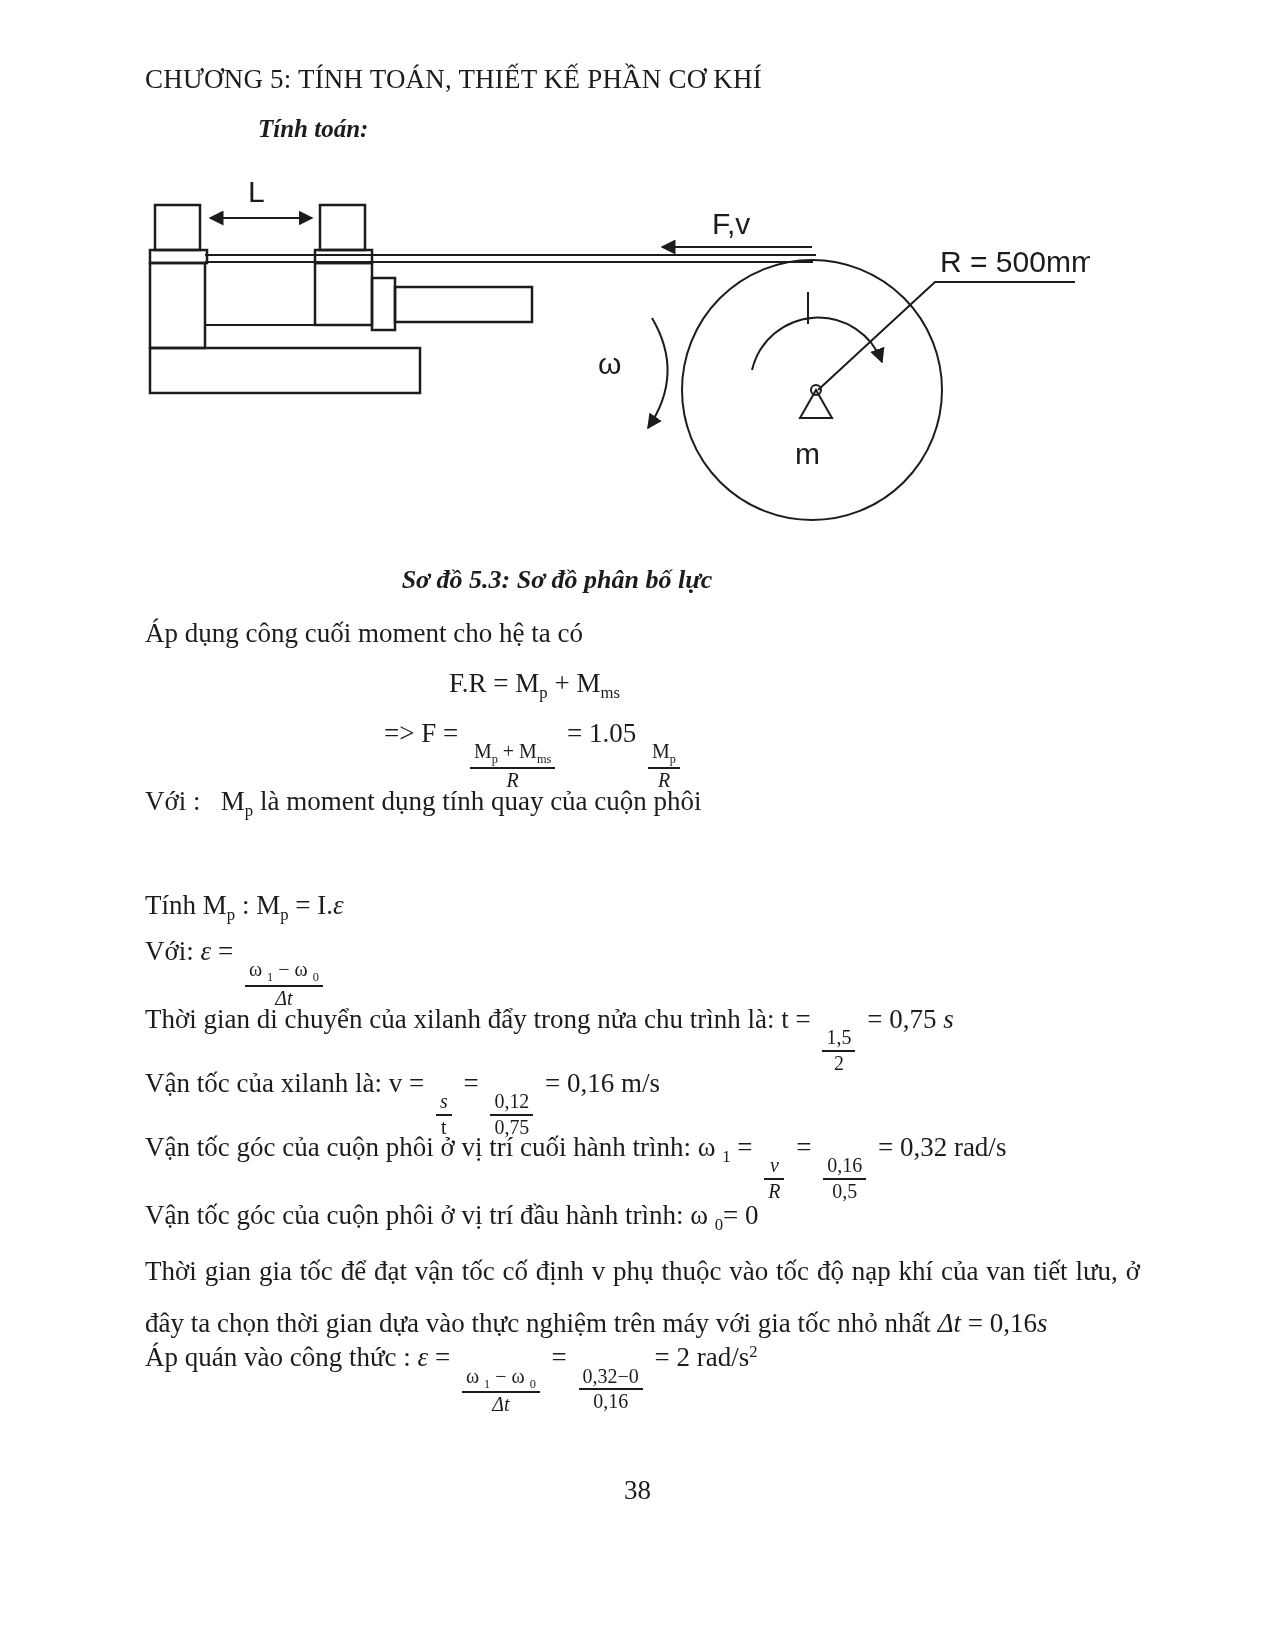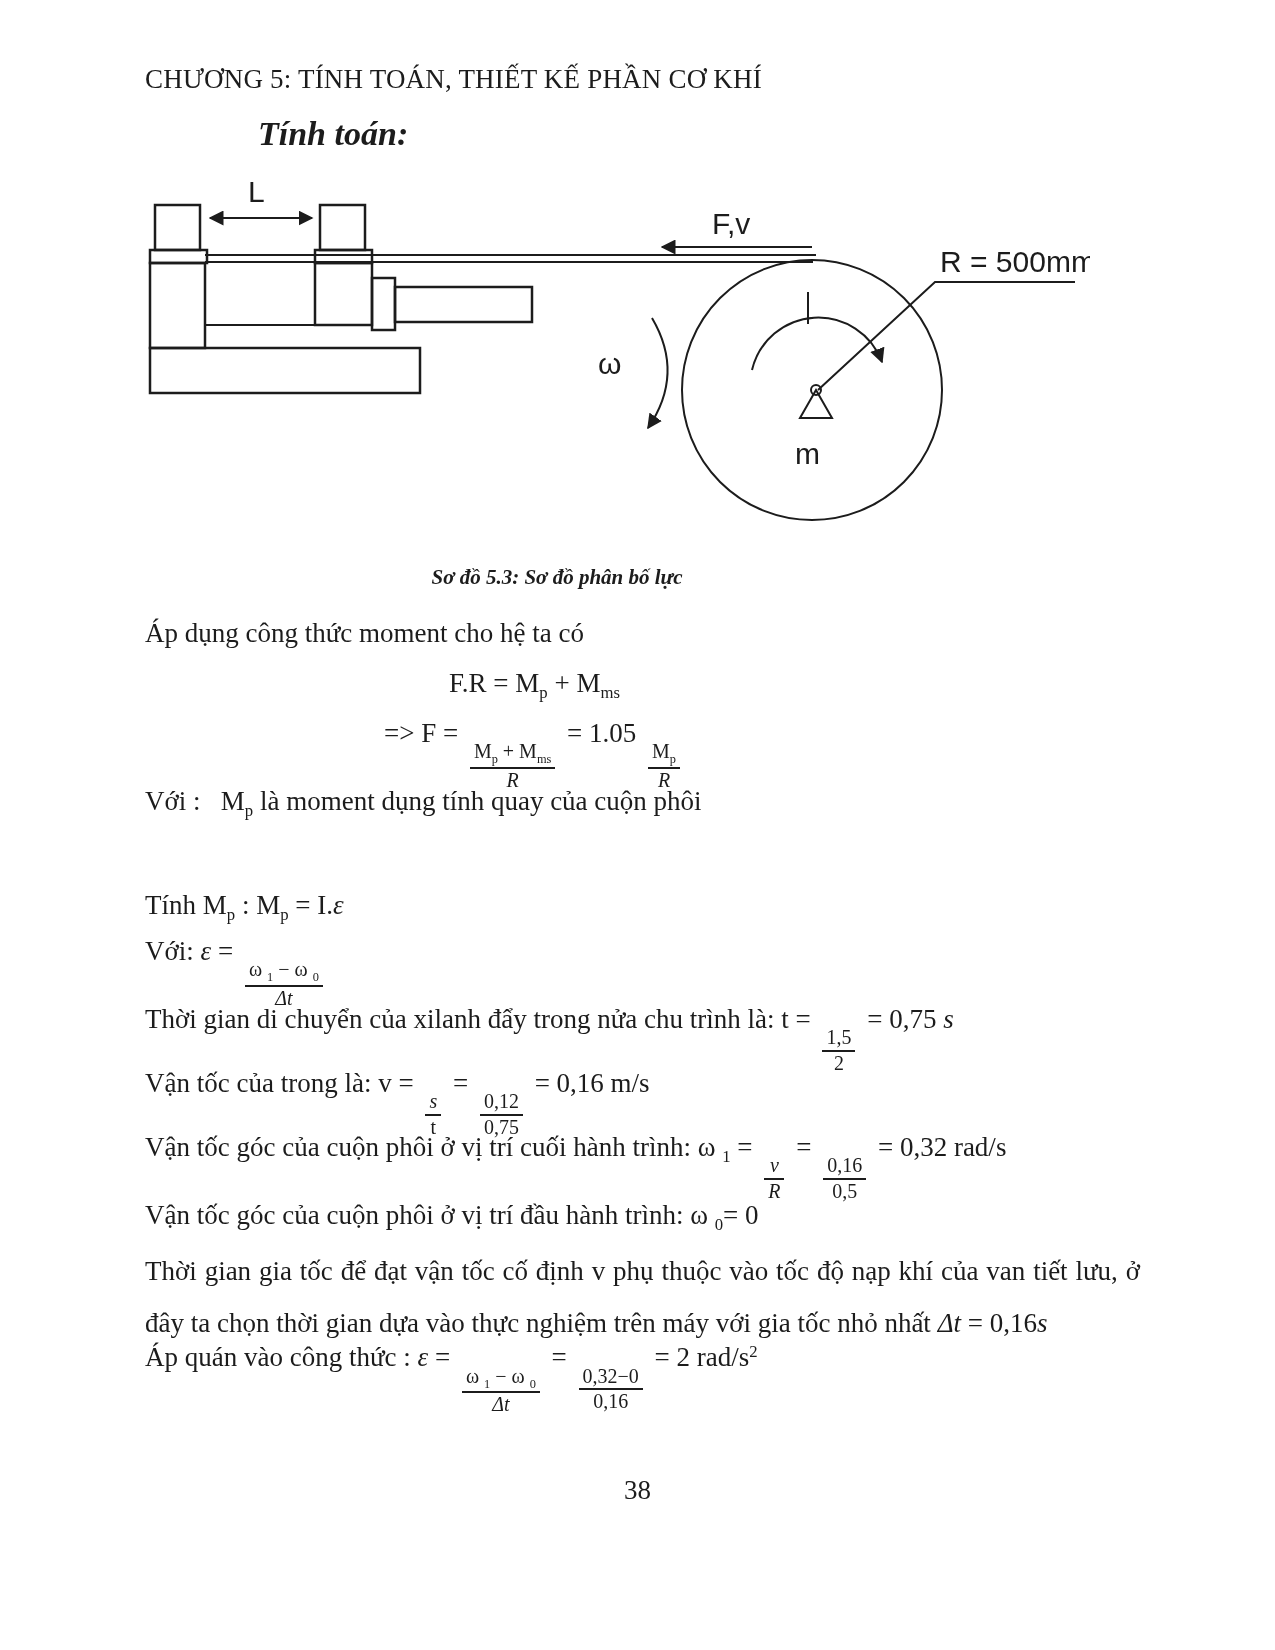--- a/index.html
+++ b/index.html
@@ -5,23 +5,23 @@
   * { margin:0; padding:0; box-sizing:border-box; }
   html,body { background:#ffffff; }
   body {
     width:1275px; height:1650px;
     font-family:"Liberation Serif","DejaVu Serif",serif;
     color:#1c1c1c;
   }
   .page { position:relative; width:1275px; height:1650px; background:#ffffff; overflow:hidden;padding-left:20px; }
   .abs { position:absolute; }
   .title { left:145px; top:64px; font-size:27px; font-weight:normal; letter-spacing:0.2px; }
-  .subtitle { left:258px; top:115px; font-size:34px; font-weight:bold; font-style:italic; }
+  .subtitle { left:258px; top:115px; font-size:25px; font-weight:bold; font-style:italic; }
   .diagram { left:140px; top:172px; }
-  .caption { left:0; top:565px; width:1114px; text-align:center; font-size:21px; font-weight:bold; font-style:italic; }
+  .caption { left:0; top:565px; width:1114px; text-align:center; font-size:26px; font-weight:bold; font-style:italic; }
   .line { position:absolute; left:145px; font-size:27px; white-space:nowrap; }
   .center { left:0; width:1069px; text-align:center; }
   .indent { left:213px; }
   .para { white-space:normal; width:995px; text-align:justify; line-height:1.92; }
   .pagenum { left:0; top:1465px; width:1275px; text-align:center; font-size:27px;margin-top:10px; }
   .sub { font-size:0.62em; vertical-align:-0.38em; }
   .sup { font-size:0.62em; vertical-align:0.55em; }
   .it { font-style:italic; }
   .frac {
     display:inline-flex; flex-direction:column; vertical-align:-0.82em;
@@ -90,21 +90,21 @@
       <g>
         <polygon class="thin" points="660,246 692,246 676,218"></polygon>
         <circle class="thin" cx="676" cy="218" r="5" fill="#ffffff"></circle>
       </g>
       <text x="655" y="292">m</text>
     </g>
   </svg>
 
   <div class="abs caption">Sơ đồ 5.3: Sơ đồ phân bố lực</div>
 
-  <div class="line" style="top:618px">Áp dụng công thức moment cho hệ ta có</div>
+  <div class="line" style="top:618px">Áp dụng công cuối moment cho hệ ta có</div>
 
   <div class="line center" style="top:668px"><span>F.R = M</span><span class="sub">p</span><span> + M</span><span class="sub">ms</span></div>
 
   <div class="line center" style="top:718px"><span>=&gt; F = </span><span class="frac">
         <span class="num"><span>M</span><span class="sub">p</span><span> + M</span><span class="sub">ms</span></span>
         <span class="den"><span class="it">R</span></span>
       </span><span> = 1.05 </span><span class="frac">
         <span class="num"><span>M</span><span class="sub">p</span></span>
         <span class="den"><span class="it">R</span></span>
       </span></div>
@@ -117,21 +117,21 @@
   <div class="line" style="top:936px"><span>Với: </span><span class="it">ε </span><span>= </span><span class="frac">
         <span class="num"><span>ω </span><span class="sub">1</span><span> − ω </span><span class="sub">0</span></span>
         <span class="den"><span class="it">Δt</span></span>
       </span></div>
 
   <div class="line" style="top:1004px"><span>Thời gian di chuyển của xilanh đẩy trong nửa chu trình là: t = </span><span class="frac">
         <span class="num"><span>1,5</span></span>
         <span class="den"><span>2</span></span>
       </span><span> = 0,75 </span><span class="it">s</span></div>
 
-  <div class="line" style="top:1068px"><span>Vận tốc của trong là: v = </span><span class="frac">
+  <div class="line" style="top:1068px"><span>Vận tốc của xilanh là: v = </span><span class="frac">
         <span class="num"><span class="it">s</span></span>
         <span class="den"><span>t</span></span>
       </span><span> = </span><span class="frac">
         <span class="num"><span>0,12</span></span>
         <span class="den"><span>0,75</span></span>
       </span><span> = 0,16 m/s</span></div>
 
   <div class="line" style="top:1132px"><span>Vận tốc góc của cuộn phôi ở vị trí cuối hành trình: ω </span><span class="sub">1</span><span> = </span><span class="frac">
         <span class="num"><span class="it">v</span></span>
         <span class="den"><span class="it">R</span></span>

